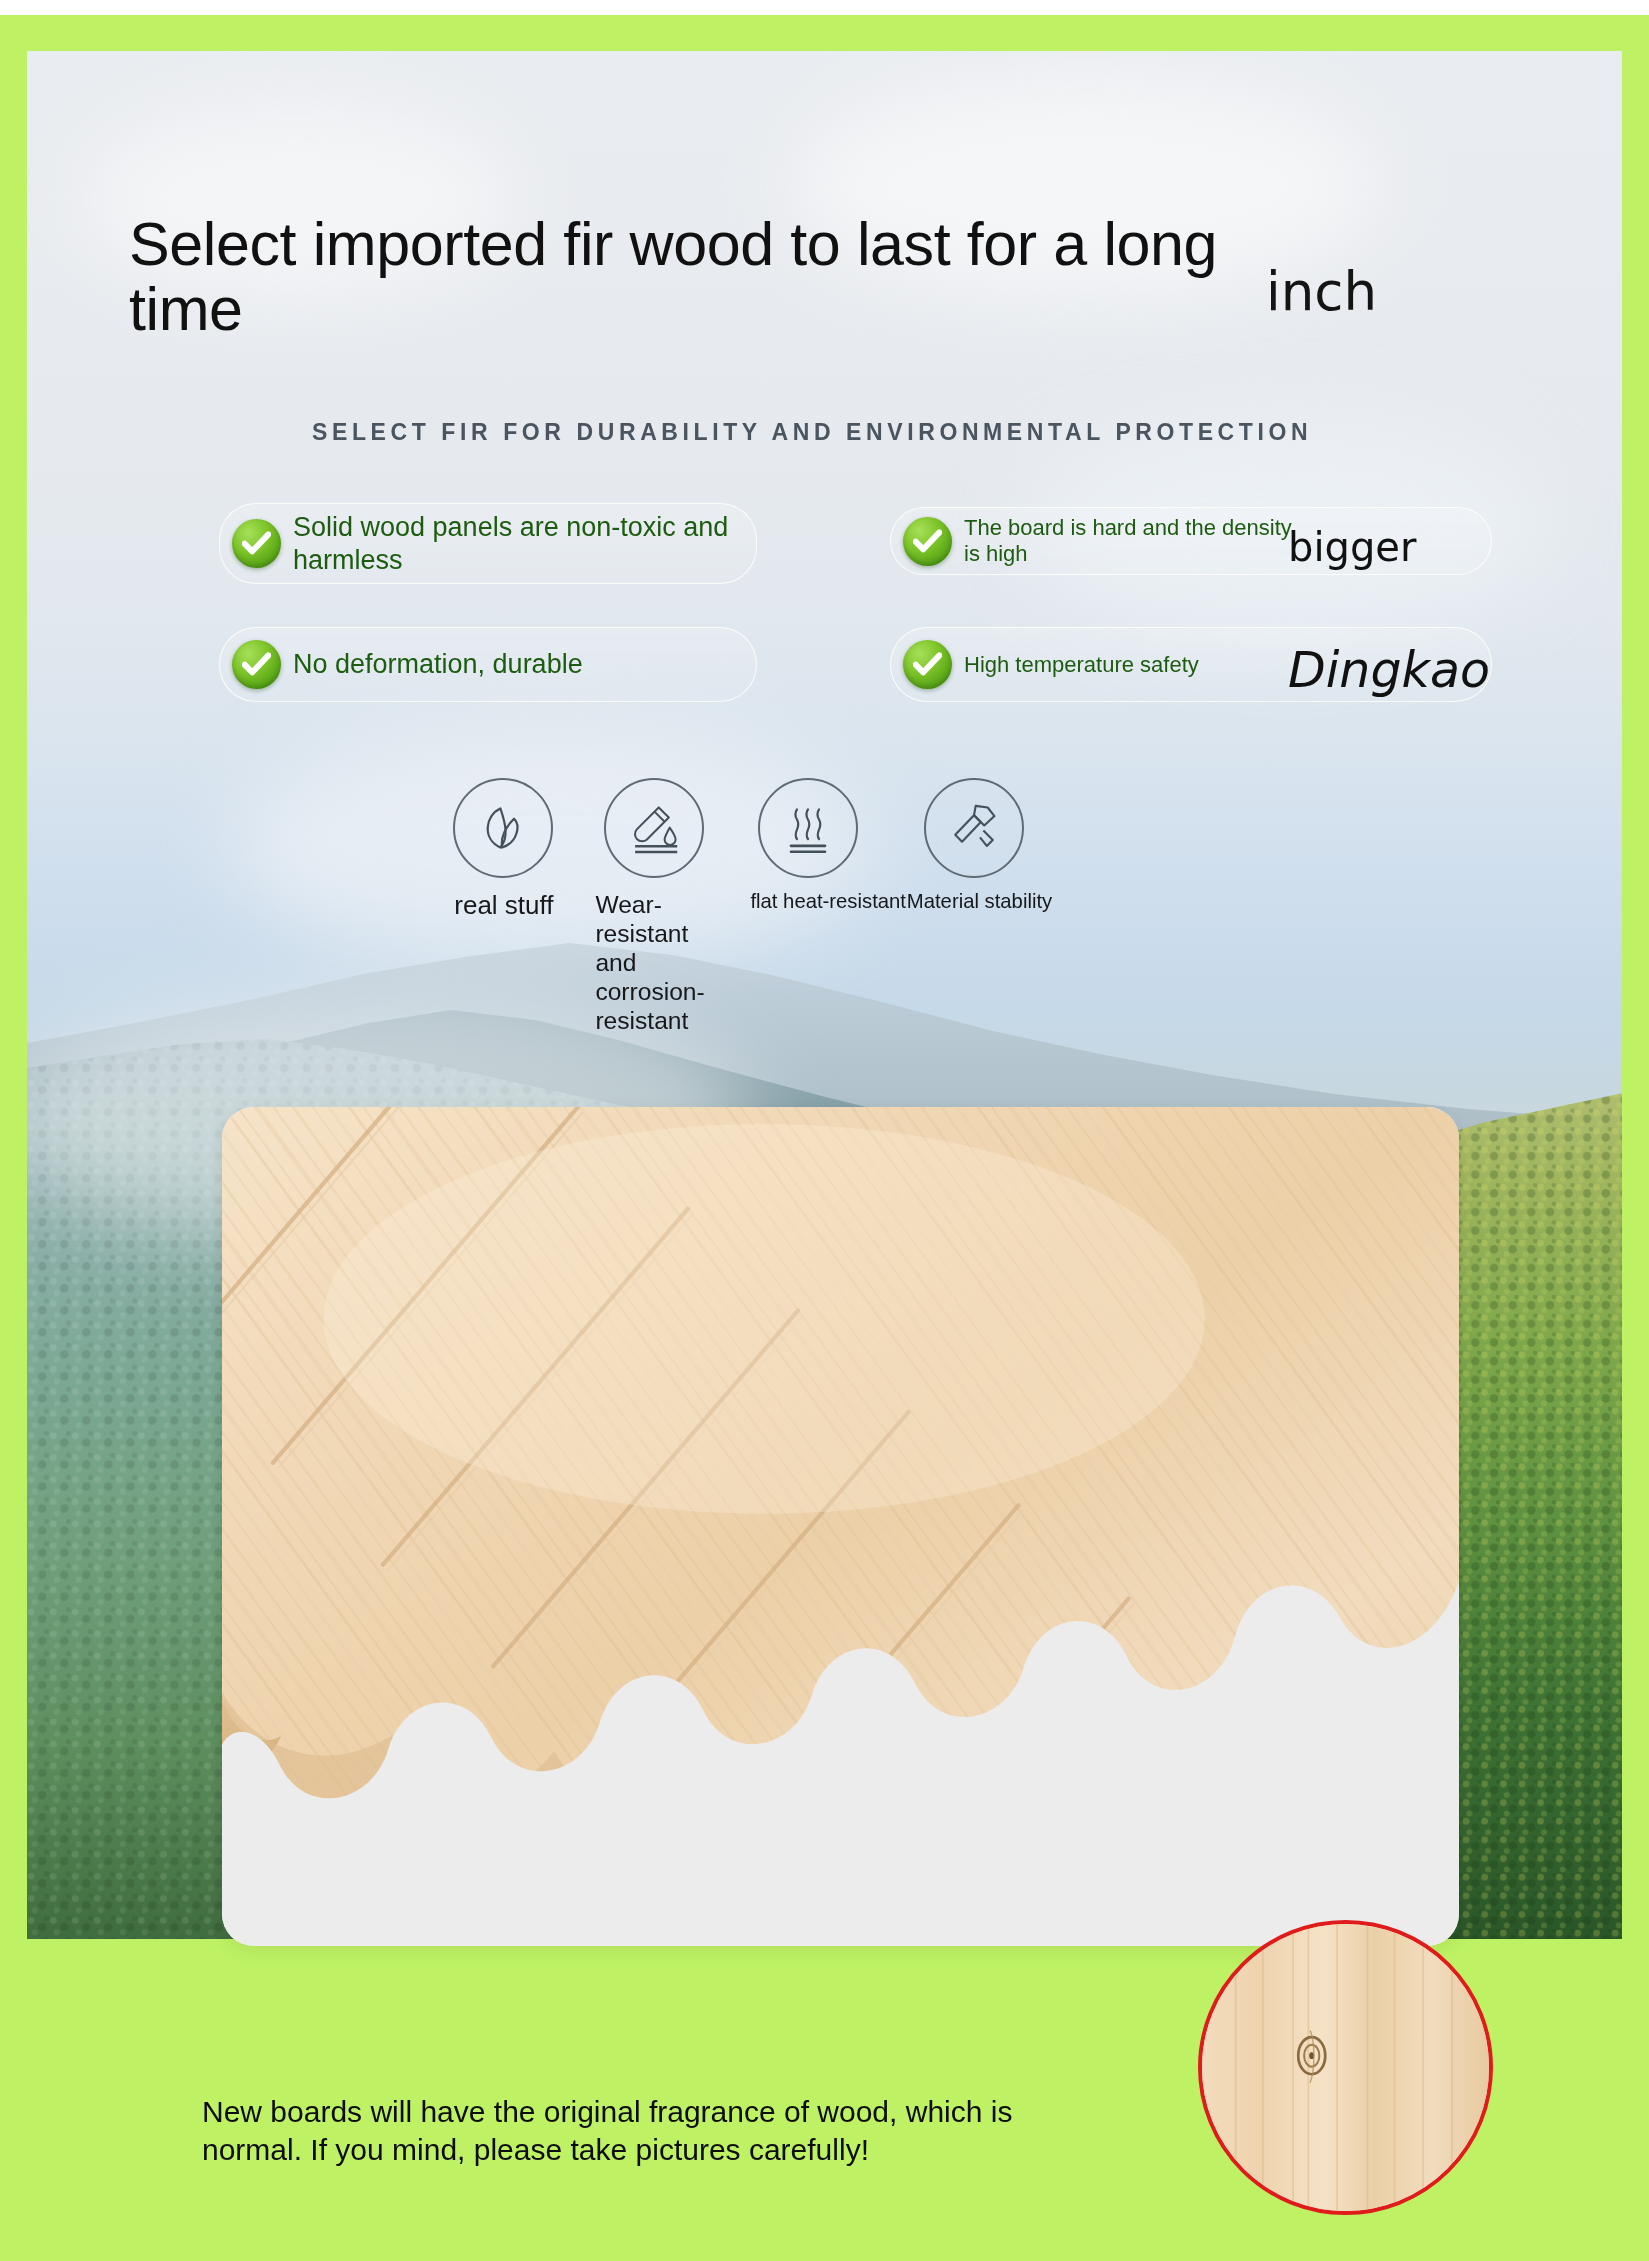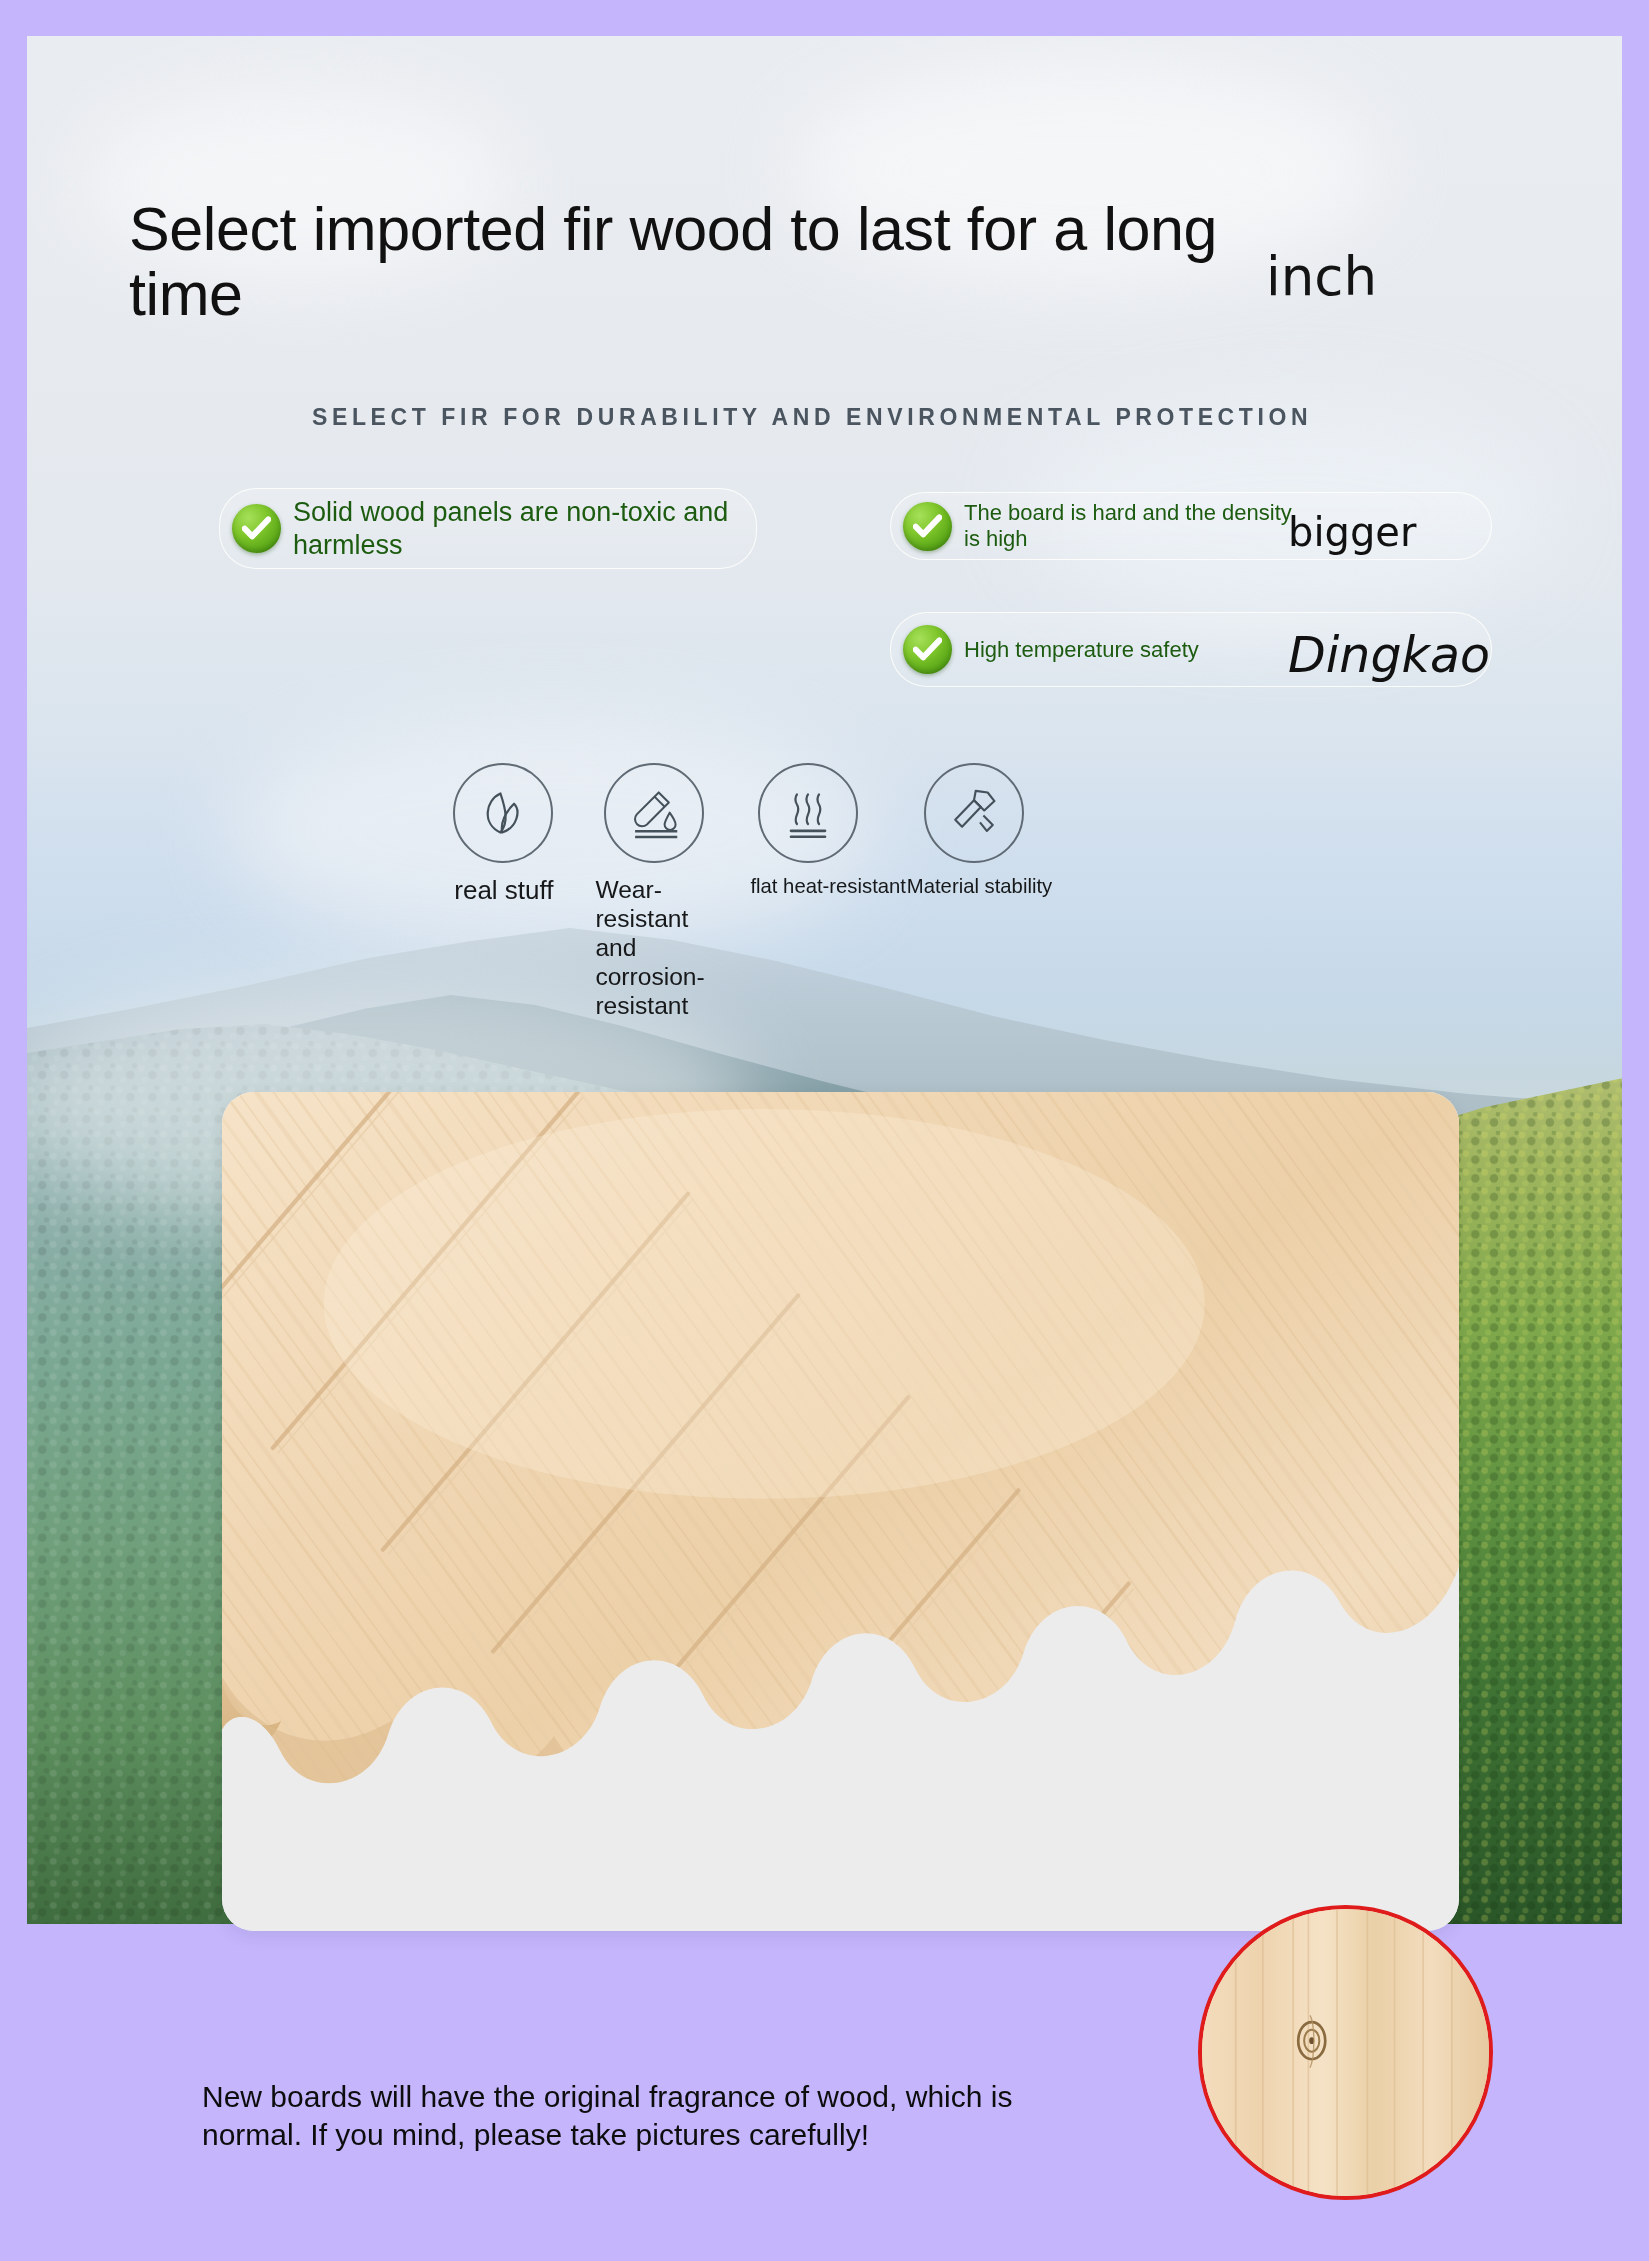--- a/index.html
+++ b/index.html
@@ -4,21 +4,21 @@
 <style>
   html,body{margin:0;padding:0;background:#ffffff;}
   body{
     width:1649px;height:2261px;
     font-family:"Liberation Sans","DejaVu Sans",sans-serif;
     -webkit-font-smoothing:antialiased;
     overflow:hidden;position:relative;
   }
 
   
-  #page{position:absolute;inset:0;background:#c4b5fd;}
+  #page{position:absolute;inset:0;background:#bef264;margin-top:15px;}
 
   
   .scene{
     position:absolute;left:27px;top:36px;width:1595px;height:1888px;
     overflow:hidden;
   }
   .sky{
     position:absolute;inset:0;
     background:
       linear-gradient(180deg,
@@ -257,20 +257,28 @@
 
   <div class="pill" id="pill-1">
     <span class="tick">
       <svg width="29" height="25.4" viewBox="0 0 34 30">
         <path d="M3 15 L12 24 L31 4" stroke="#ffffff" stroke-width="7" fill="none" stroke-linecap="round" stroke-linejoin="round"></path>
       </svg>
     </span>
     <span class="ptext">Solid wood panels are non-toxic and harmless</span>
   </div>
 
+  <div class="pill" id="pill-2">
+    <span class="tick">
+      <svg width="29" height="25.4" viewBox="0 0 34 30">
+        <path d="M3 15 L12 24 L31 4" stroke="#ffffff" stroke-width="7" fill="none" stroke-linecap="round" stroke-linejoin="round"></path>
+      </svg>
+    </span>
+    <span class="ptext">No deformation, durable</span>
+  </div>
 
   <div class="pill" id="pill-3">
     <span class="tick">
       <svg width="29" height="25.4" viewBox="0 0 34 30">
         <path d="M3 15 L12 24 L31 4" stroke="#ffffff" stroke-width="7" fill="none" stroke-linecap="round" stroke-linejoin="round"></path>
       </svg>
     </span>
     <span class="ptext" style="max-width:331px;">The board is hard and the density is high</span>
   </div>
 

